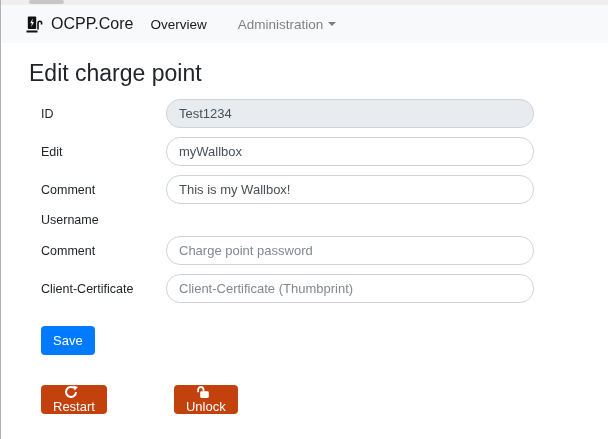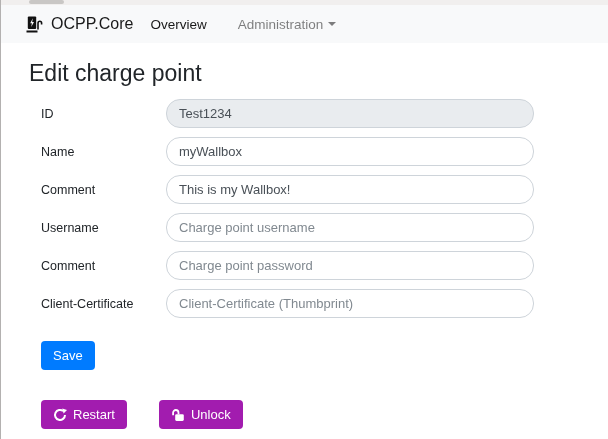--- a/index.html
+++ b/index.html
@@ -99,25 +99,25 @@
     color: #fff;
     font-size: 13px;
     font-family: "Liberation Sans", sans-serif;
     height: 29px;
     padding: 0 12px;
     cursor: pointer;
     display: inline-flex;
     align-items: center;
   }
   .btn-primary { background: #007bff; }
-  .btn-teal { background: #a21caf; }
+  .btn-teal { background: #c2410c; flex-direction: column; }
   .btn .btn-icon { margin-right: 6px; display: inline-flex; }
   .save-row   { margin: 23px 0 0 40px; }
   .action-row { margin: 30px 0 0 40px; display: flex; align-items: center; }
-  .btn-unlock { margin-left: 32px; }
+  .btn-unlock { margin-left: 67px; }
 </style>
 </head>
 <body>
 
 <div class="viewport">
 
   <div class="chrome-strip">
     <div class="chrome-tab-fragment"></div>
   </div>
 
@@ -147,32 +147,31 @@
   <h2 class="page-title">Edit charge point</h2>
 
   <div class="form-area">
 
     <div class="form-row">
       <label class="form-label">ID</label>
       <input class="form-input" readonly="" value="Test1234" style="">
     </div>
 
     <div class="form-row">
-      <label class="form-label">Name</label>
+      <label class="form-label">Edit</label>
       <input class="form-input" value="myWallbox" style="">
     </div>
 
     <div class="form-row">
       <label class="form-label">Comment</label>
       <input class="form-input" value="This is my Wallbox!" style="">
     </div>
 
     <div class="form-row">
       <label class="form-label">Username</label>
-      <input class="form-input" placeholder="Charge point username" style="">
     </div>
 
     <div class="form-row">
       <label class="form-label">Comment</label>
       <input class="form-input" placeholder="Charge point password" style="">
     </div>
 
     <div class="form-row">
       <label class="form-label">Client-Certificate</label>
       <input class="form-input" placeholder="Client-Certificate (Thumbprint)" style="">

